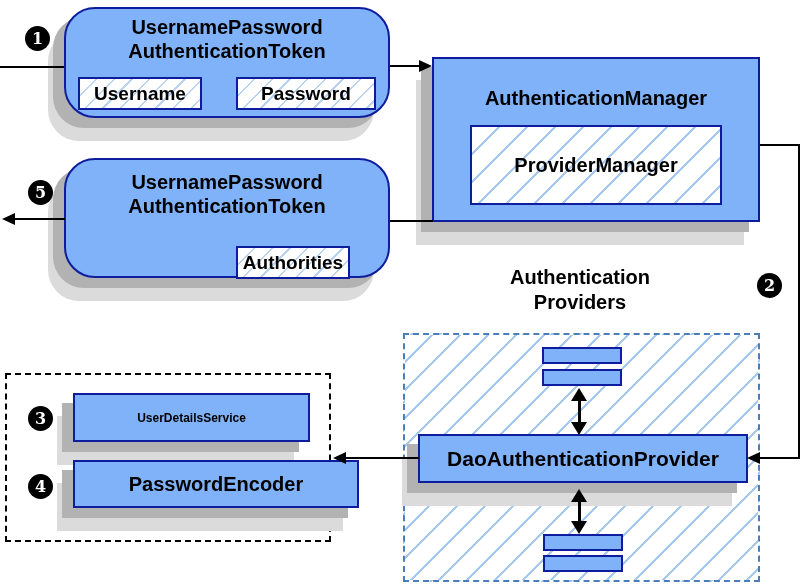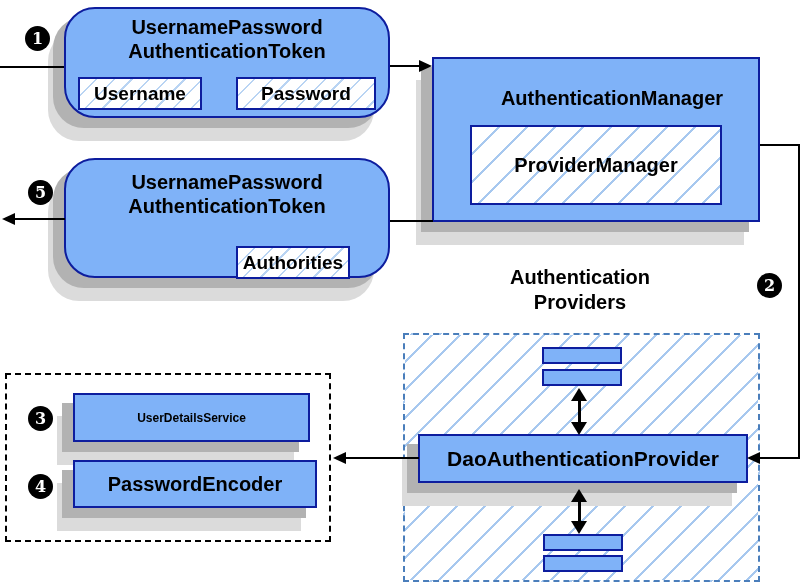--- a/index.html
+++ b/index.html
@@ -78,21 +78,21 @@
   <div class="tri tri-l" style="left:333px;top:452px;"></div>
 
   <div class="node rounded z2" style="left:64px;top:7px;width:326px;height:111px;">
     <div class="title" style="top:6px;">UsernamePassword</div>
     <div class="title" style="top:30px;">AuthenticationToken</div>
     <div class="hatch-sm flexc" style="left:12px;top:68px;width:124px;height:33px;">Username</div>
     <div class="hatch-sm flexc" style="left:170px;top:68px;width:140px;height:33px;">Password</div>
   </div>
 
   <div class="node z2" style="left:432px;top:57px;width:328px;height:165px;">
-    <div class="title" style="top:27px;padding-left:16px;">AuthenticationManager</div>
+    <div class="title" style="top:27px;">AuthenticationManager</div>
     <div class="provider-inner hatch-lg-fill flexc" style="left:36px;top:66px;width:252px;height:80px;">ProviderManager</div>
   </div>
 
   <div class="node rounded z2" style="left:64px;top:158px;width:326px;height:120px;">
     <div class="title" style="top:10px;">UsernamePassword</div>
     <div class="title" style="top:34px;">AuthenticationToken</div>
     <div class="hatch-sm flexc" style="left:170px;top:86px;width:114px;height:33px;">Authorities</div>
   </div>
 
   <div class="heading" style="left:430px;top:265px;width:300px;">
@@ -115,15 +115,15 @@
   <div class="tri tri-up" style="left:571px;top:489px;"></div>
   <div class="tri tri-dn" style="left:571px;top:521px;"></div>
 
   <div class="bar" style="left:543px;top:534px;"></div>
   <div class="bar" style="left:543px;top:555px;"></div>
 
   <div class="dotted-box" style="left:5px;top:373px;width:326px;height:169px;"></div>
 
   <div class="node flexc z2" style="left:73px;top:393px;width:237px;height:49px;font-weight:bold;font-size:12px;">UserDetailsService</div>
 
-  <div class="node flexc z2" style="left:73px;top:460px;width:244px;height:48px;font-weight:bold;font-size:20px;">PasswordEncoder</div>
+  <div class="node flexc z2" style="left:73px;top:460px;width:286px;height:48px;font-weight:bold;font-size:20px;">PasswordEncoder</div>
 
 </div>
 
 </body></html>

